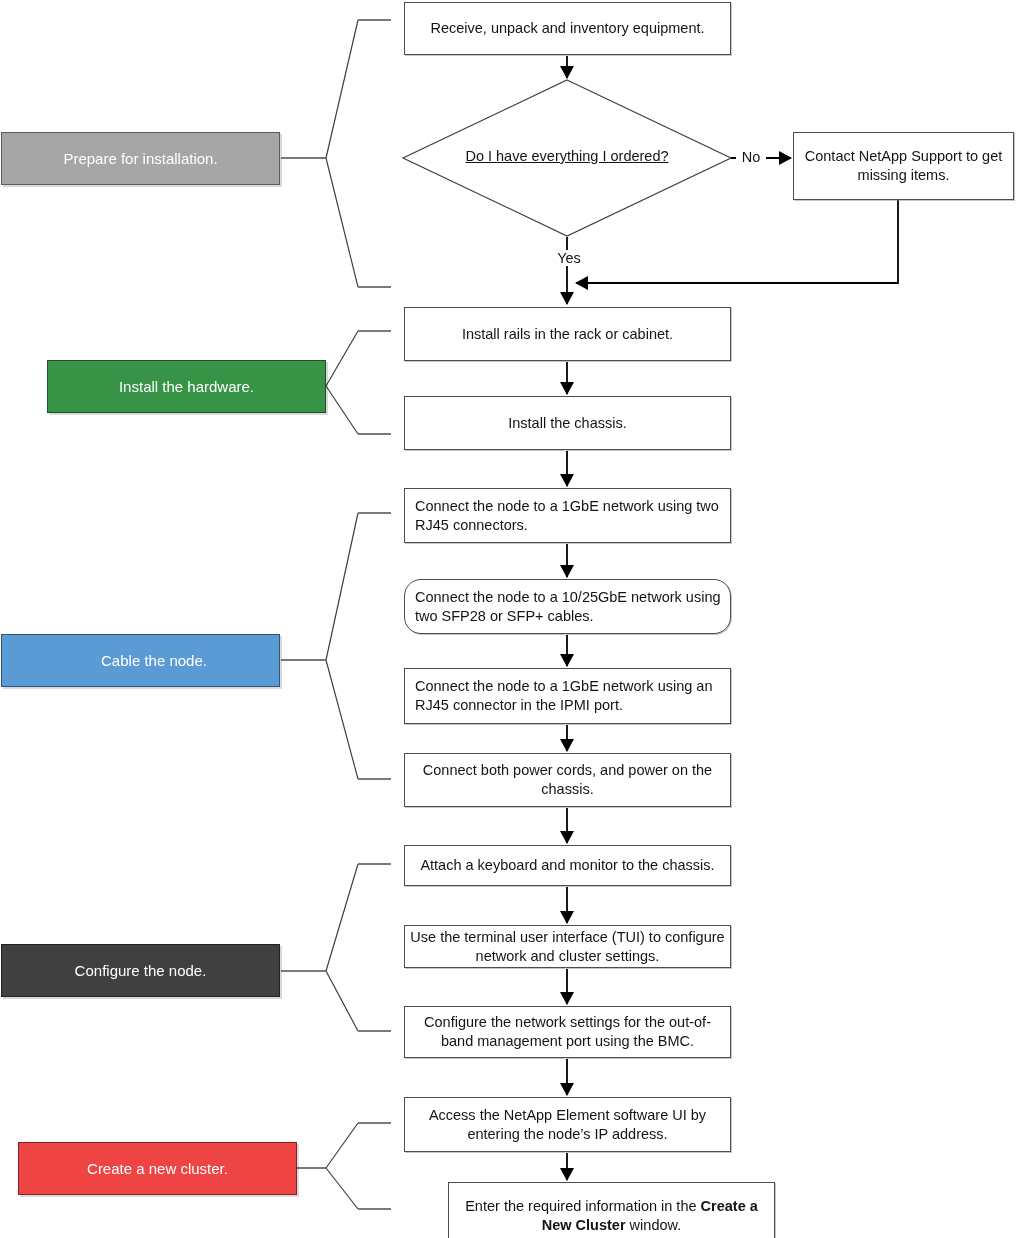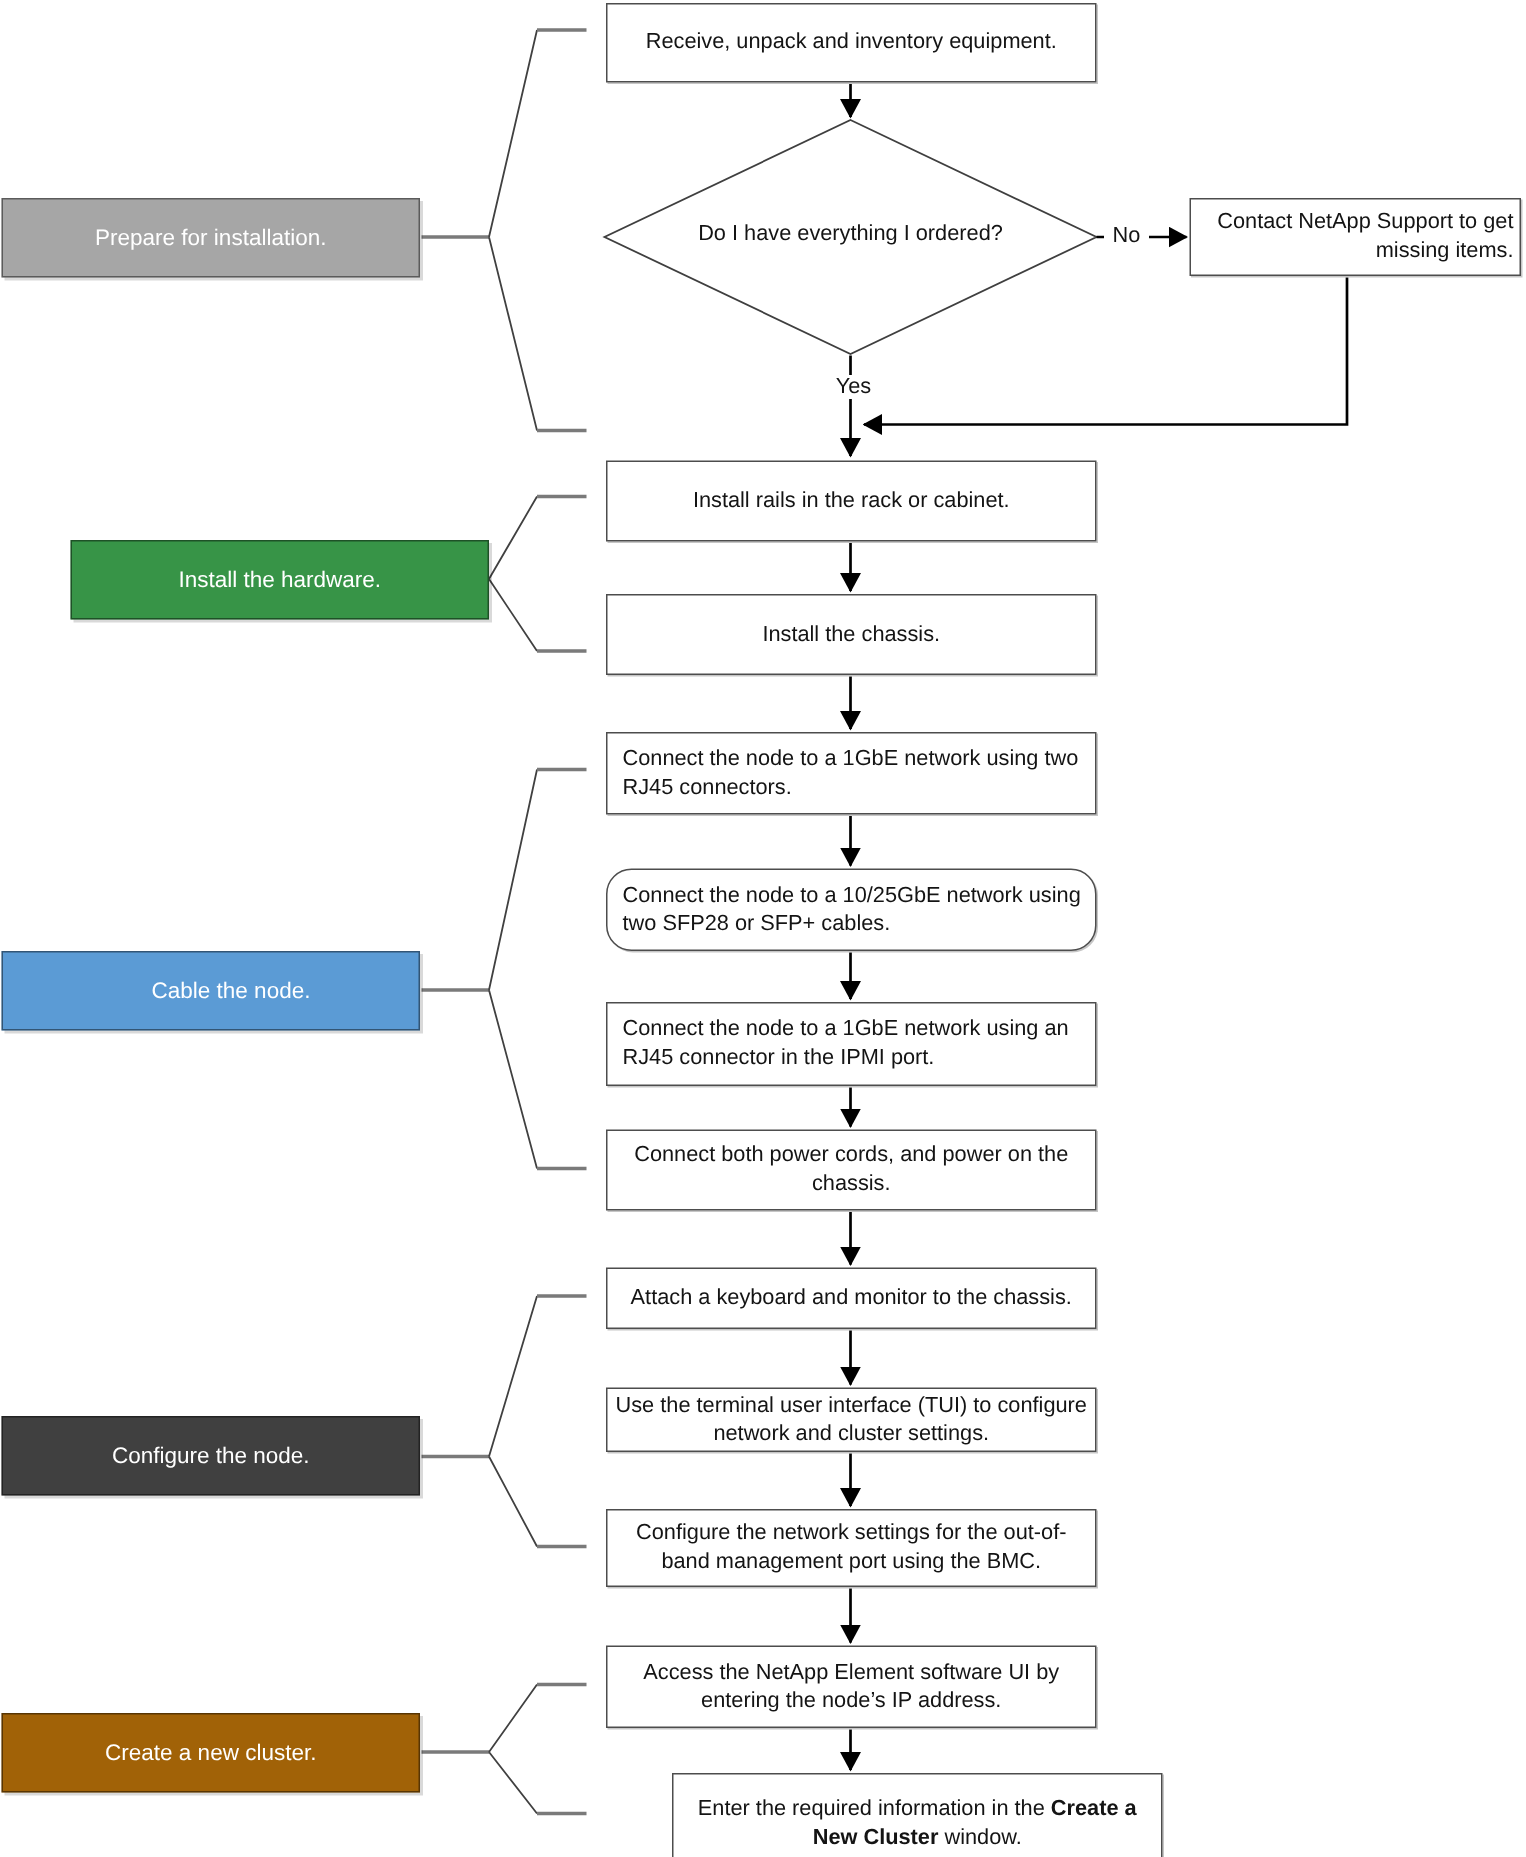--- a/index.html
+++ b/index.html
@@ -34,21 +34,21 @@
     border:1px solid rgba(0,0,0,0.45);
     box-shadow:2px 2px 0 rgba(0,0,0,0.15);
     display:flex;align-items:center;justify-content:center;
     text-align:center;
     color:#ffffff;font-size:15px;
   }
   .diamond-label{
     position:absolute;
     left:447px;top:148px;width:240px;
     text-align:center;
-    font-size:14.5px;color:#141414;
+    font-size:14.5px;color:#141414;text-decoration:underline;
   }
   .edge-label{
     position:absolute;
     background:#ffffff;
     font-size:14.5px;color:#141414;
     text-align:center;
     padding:0 2px;
   }
   .bold{font-weight:bold;}
 </style>
@@ -117,33 +117,33 @@
   </div>
   <div class="phase" style="left: 1px; top: 360px; background-color: rgb(55, 148, 71); margin-left: 46px;">
     <span>Install the hardware.</span>
   </div>
   <div class="phase" style="left: 1px; top: 634px; background-color: rgb(91, 155, 213); padding-left: 27px;">
     <span>Cable the node.</span>
   </div>
   <div class="phase" style="left: 1px; top: 944px; background-color: #404040;">
     <span>Configure the node.</span>
   </div>
-  <div class="phase" style="left: 1px; top: 1142px; background-color: #a16207;">
+  <div class="phase" style="left: 18px; top: 1142px; background-color: #ef4444;">
     <span>Create a new cluster.</span>
   </div>
 
   <div class="diamond-label">Do I have everything I ordered?</div>
   <div class="edge-label" style="left:736px;top:149px;width:26px;">No</div>
   <div class="edge-label" style="left:552px;top:250px;width:30px;">Yes</div>
 
   <div class="step" style="left:404px;top:2px;width:327px;height:53px;">
     <span>Receive, unpack and inventory equipment.</span>
   </div>
 
-  <div class="step" style="left:793px;top:132px;width:221px;height:52px;text-align:right;">
+  <div class="step" style="left:793px;top:132px;width:221px;height:68px;">
     <span>Contact NetApp Support to get missing items.</span>
   </div>
 
   <div class="step" style="left:404px;top:307px;width:327px;height:54px;">
     <span>Install rails in the rack or cabinet.</span>
   </div>
 
   <div class="step" style="left:404px;top:396px;width:327px;height:54px;">
     <span>Install the chassis.</span>
   </div>

